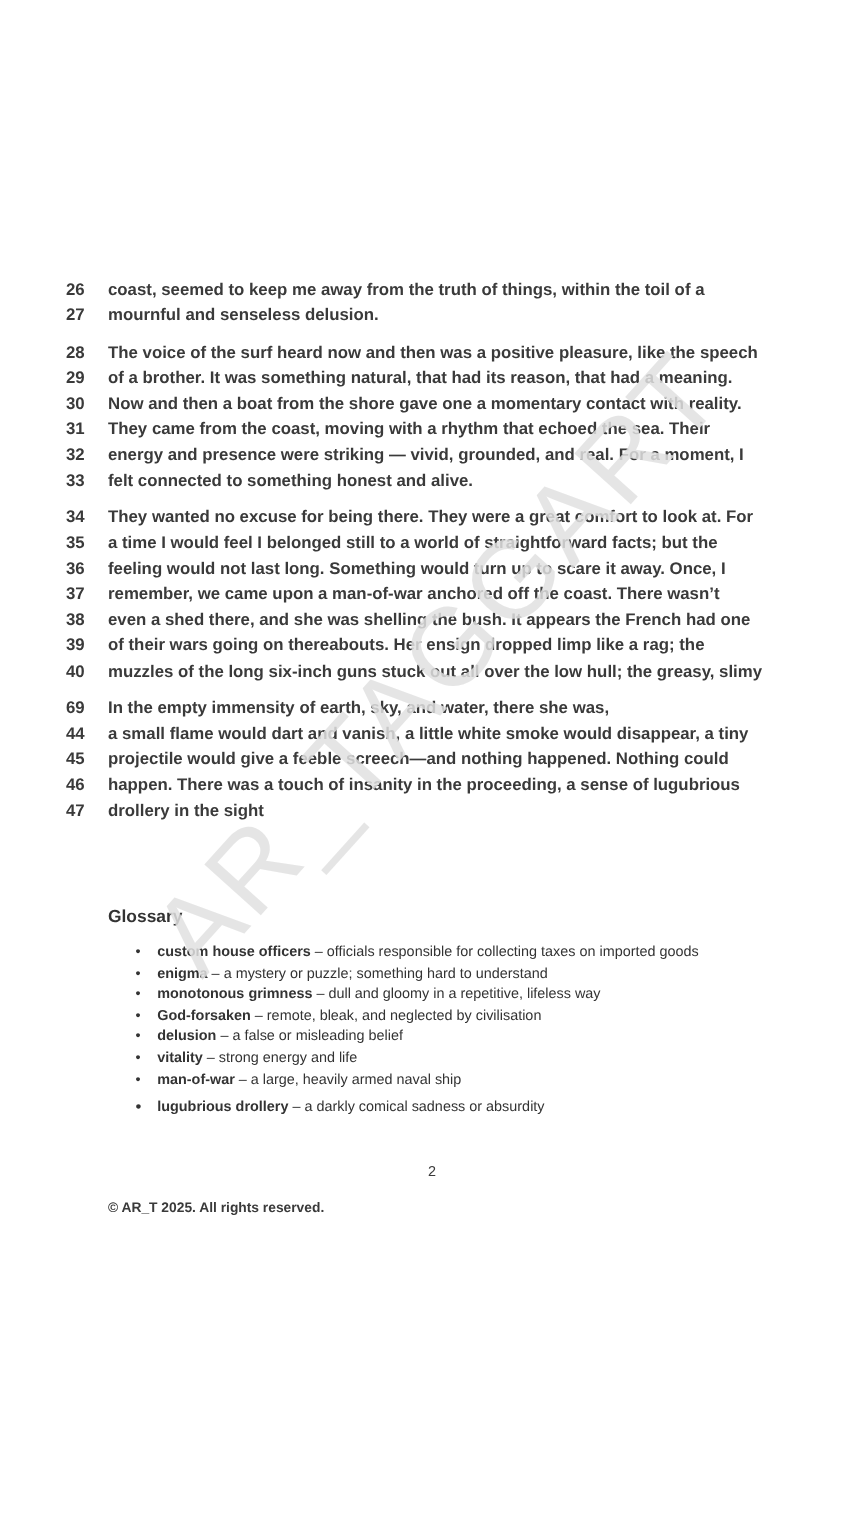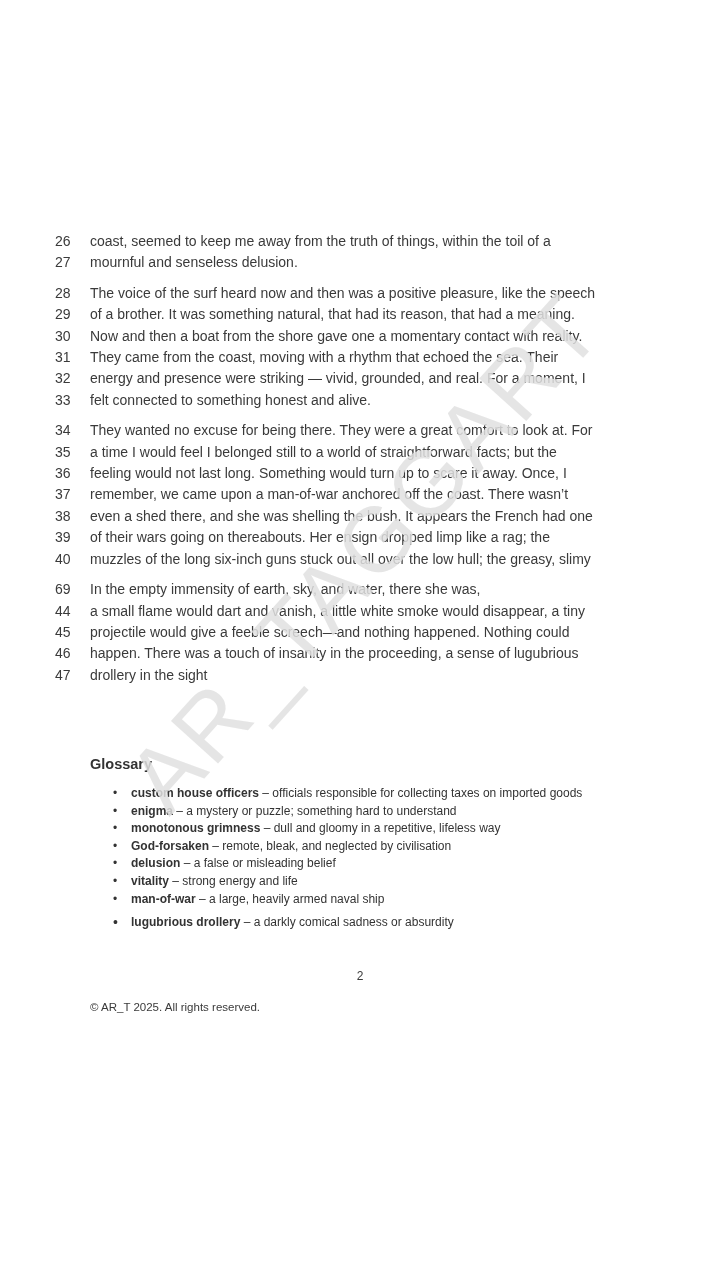--- a/index.html
+++ b/index.html
@@ -8,21 +8,21 @@
     background: #ffffff;
     font-family: "Liberation Sans", sans-serif;
     color: #3a3a3a;
     position: relative;
     overflow: hidden;
   }
   .page { position: absolute; inset: 0; background: #ffffff; }
 
   .body-text { position: absolute; left: 55px; top: 231px; z-index: 1; }
   .para { margin-bottom: 9px; }
-  .line { display: flex; font-size: 14px; line-height: 21.4px; white-space: pre; }
+  .line { display: flex; font-size: 14px; line-height: 21.4px; white-space: pre; font-weight: bold; }
   .line .num { flex: 0 0 35px; width: 35px; }
 
   .glossary { position: absolute; left: 90px; top: 755px; z-index: 1; }
   .glossary-title { font-weight: bold; font-size: 14.5px; line-height: 18px; margin-bottom: 12px; color: #333333; }
   .glossary-list { list-style: none; margin: 0; padding: 0; }
   .glossary-item {
     position: relative; padding-left: 41px;
     font-size: 12px; line-height: 17.6px; white-space: pre; color: #333333;
   }
   .glossary-item::before { content: "\2022"; position: absolute; left: 23px; top: 0; }
@@ -32,21 +32,21 @@
 
   .watermark {
     position: absolute; left: 365px; top: 553px;
     transform: translate(-50%, -50%) rotate(-48deg);
     font-size: 92px; font-weight: 500; letter-spacing: 4px;
     color: rgba(224, 224, 224, 0.85);
     white-space: nowrap; z-index: 5; pointer-events: none;
   }
 
   .page-number { position: absolute; left: 0; top: 969px; width: 100%; text-align: center; font-size: 12px; z-index: 1; }
-  .copyright { position: absolute; left: 90px; top: 1001px; font-size: 11.5px; z-index: 1; }
+  .copyright { position: absolute; left: 90px; top: 1001px; font-size: 11.5px; z-index: 1; font-weight: bold; }
 </style>
 </head>
 <body>
 
 <div class="page">
   <div class="body-text" id="body-text">
       <div class="para">
         <div class="line"><span class="num">26</span><span class="txt">coast, seemed to keep me away from the truth of things, within the toil of a</span></div>
         <div class="line"><span class="num">27</span><span class="txt">mournful and senseless delusion.</span></div>
       </div>

